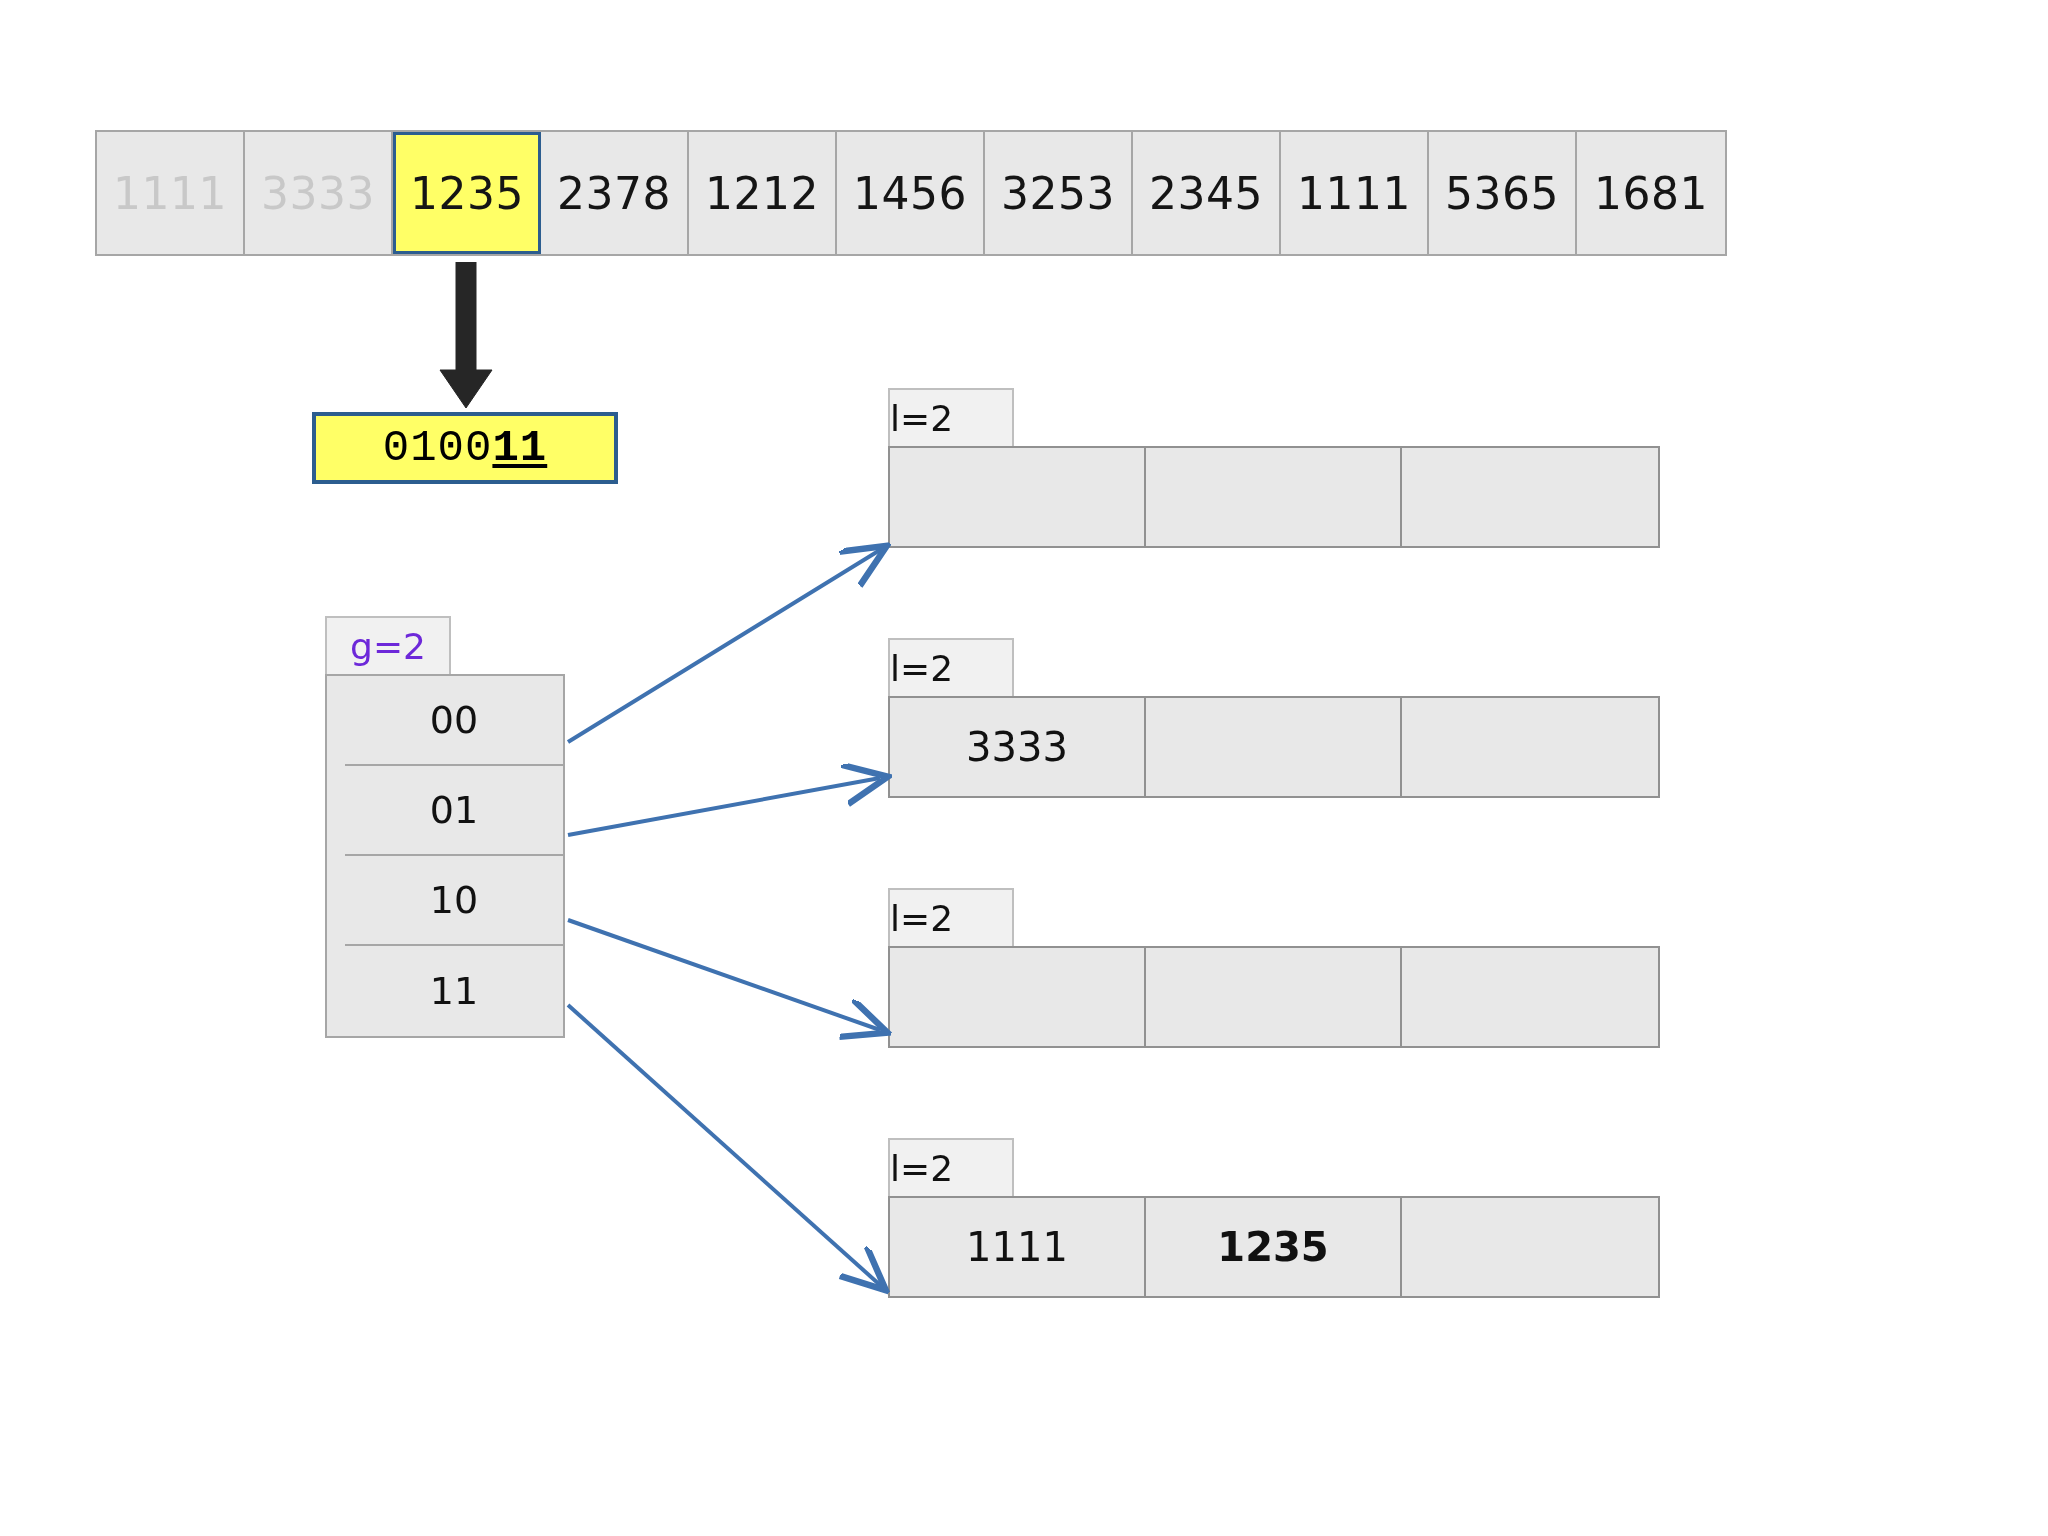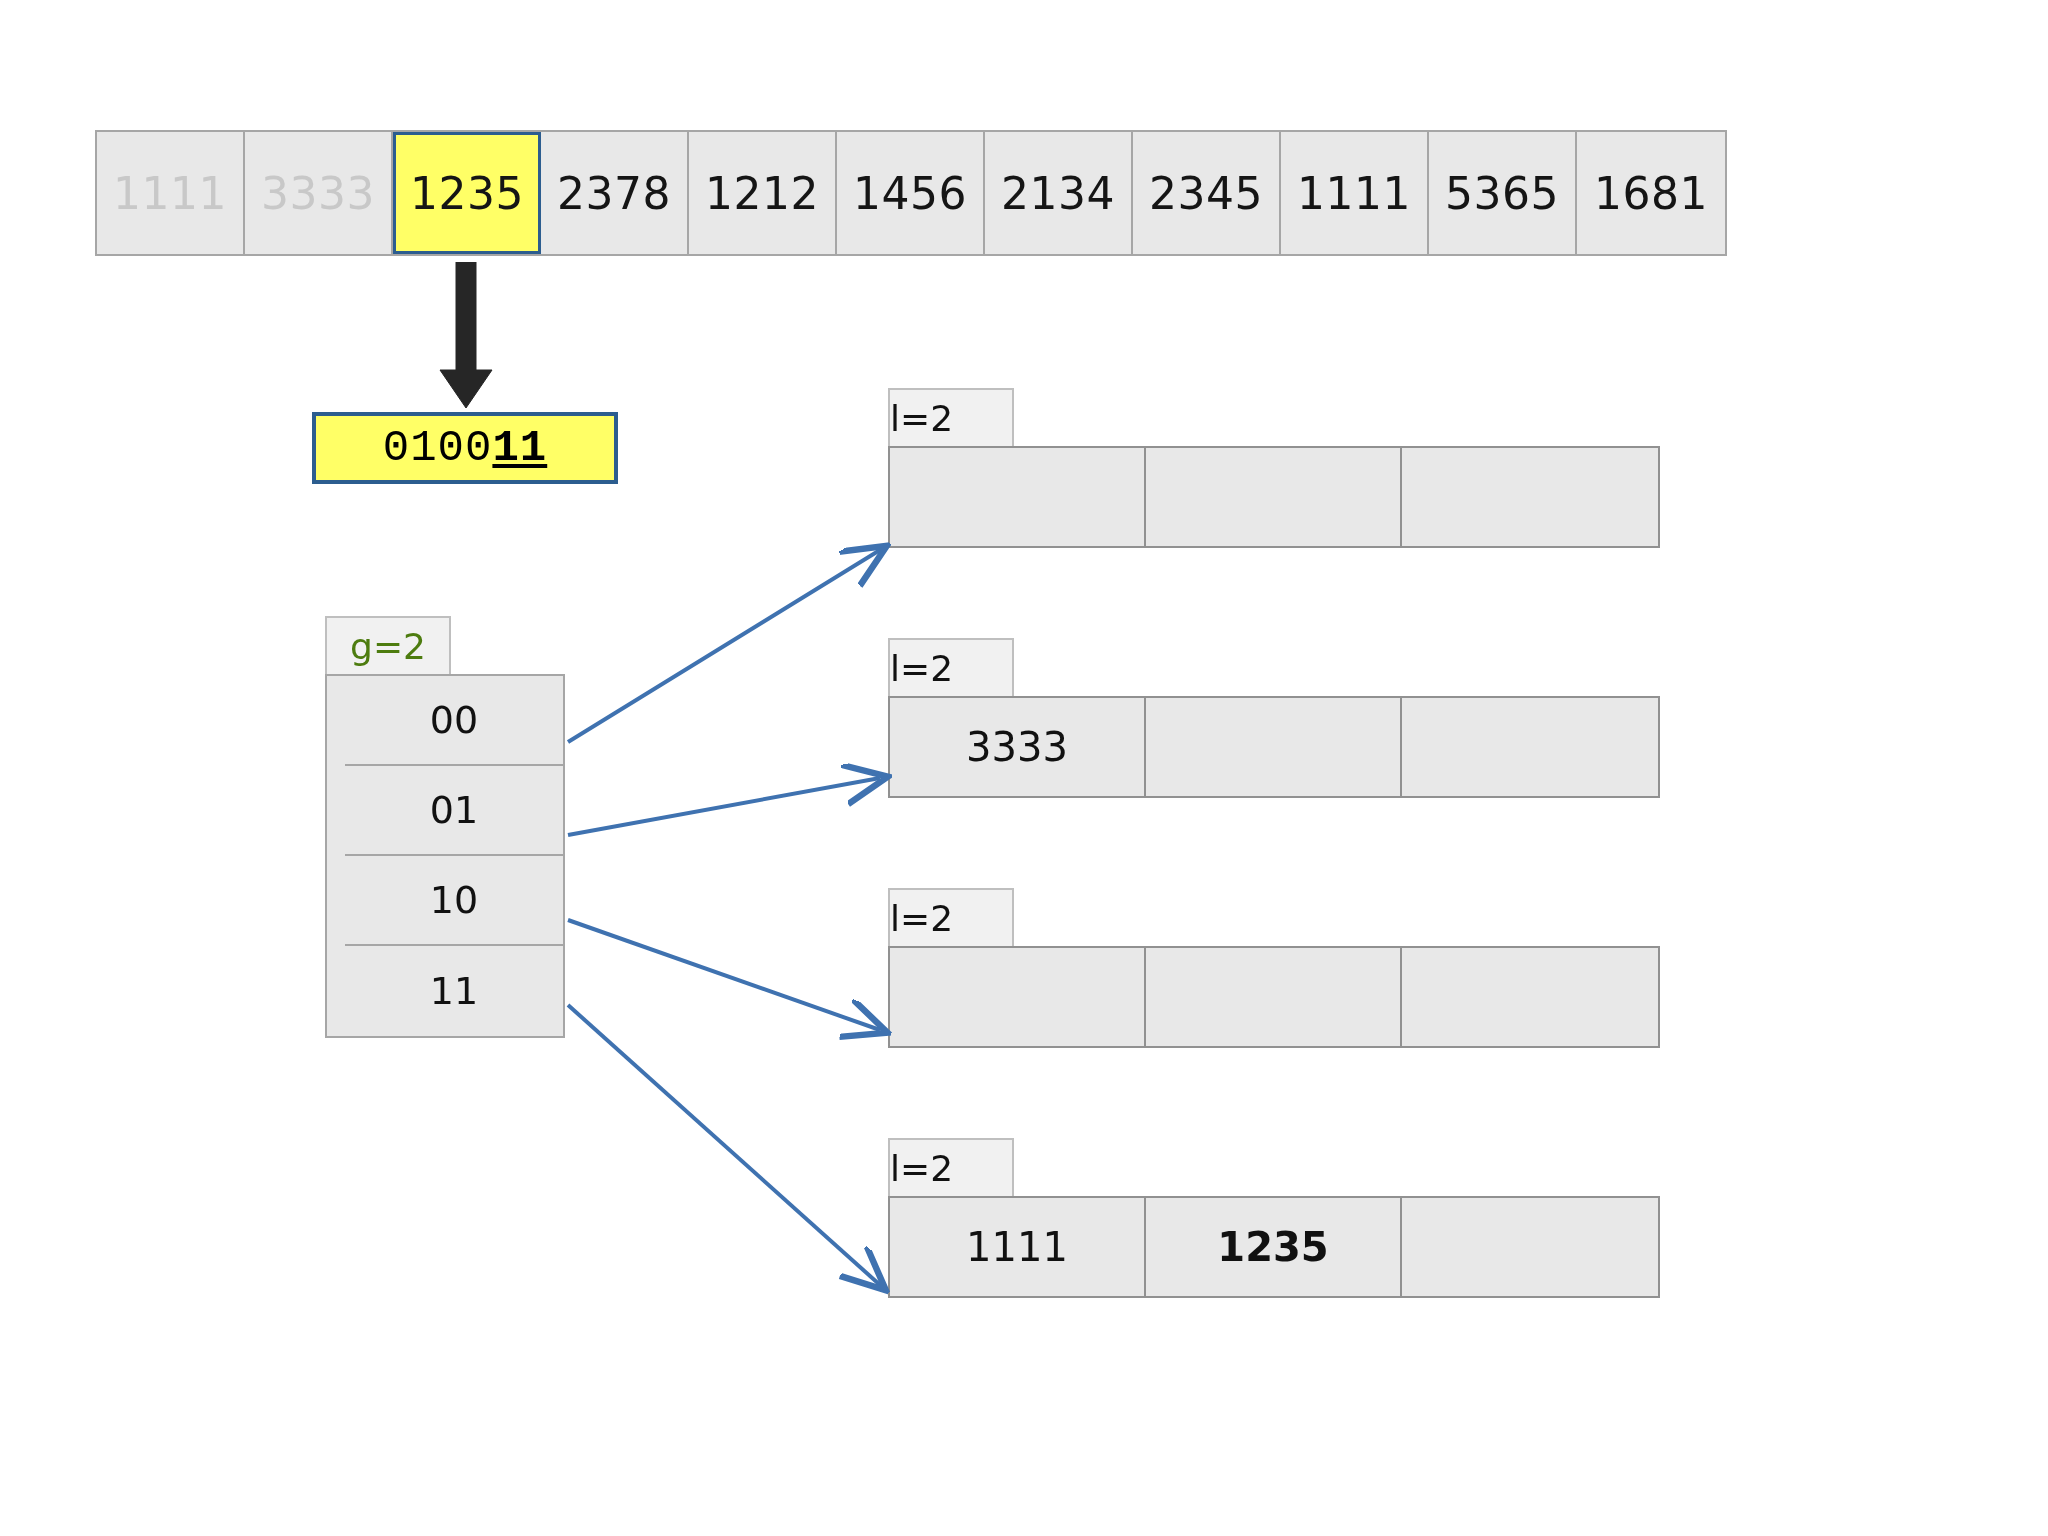--- a/index.html
+++ b/index.html
@@ -100,21 +100,21 @@
     top: 0;
     width: 126px;
     height: 60px;
     background: #f1f1f1;
     border: 2px solid #bfbfbf;
     box-sizing: border-box;
     display: flex;
     align-items: center;
     justify-content: center;
     font-size: 36px;
-    color: #4d7c0f;
+    color: #6d28d9;
   }
   .dir-body {
     position: absolute;
     left: 0;
     top: 58px;
     width: 240px;
     border: 2px solid #a6a6a6;
     border-top: 2px solid #a6a6a6;
     box-sizing: border-box;
     background: #e8e8e8;
@@ -188,21 +188,21 @@
 
 <div id="stage">
 
   <div id="input-array">
     <div class="arr-cell dim">1111</div>
     <div class="arr-cell dim">3333</div>
     <div class="arr-cell highlight">1235</div>
     <div class="arr-cell">2378</div>
     <div class="arr-cell">1212</div>
     <div class="arr-cell">1456</div>
-    <div class="arr-cell">2134</div>
+    <div class="arr-cell">3253</div>
     <div class="arr-cell">2345</div>
     <div class="arr-cell">1111</div>
     <div class="arr-cell">5365</div>
     <div class="arr-cell">1681</div>
   </div>
 
   <svg id="black-arrow" viewBox="0 0 60 148">
     <polygon points="20,0 40,0 40,108 56,108 30,146 4,108 20,108" fill="#262626" stroke="#262626" stroke-width="1"></polygon>
   </svg>
 

